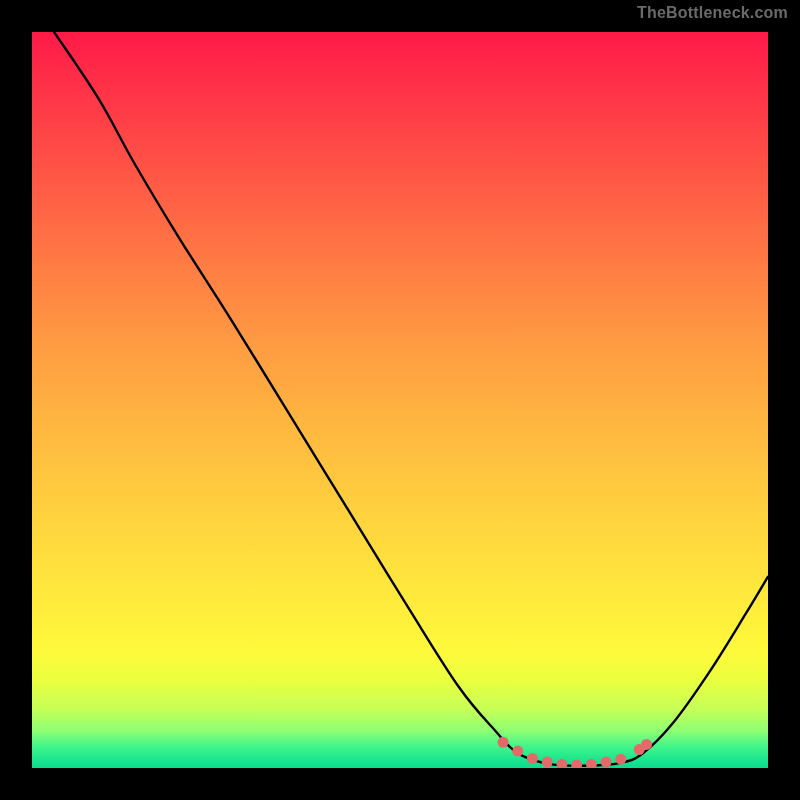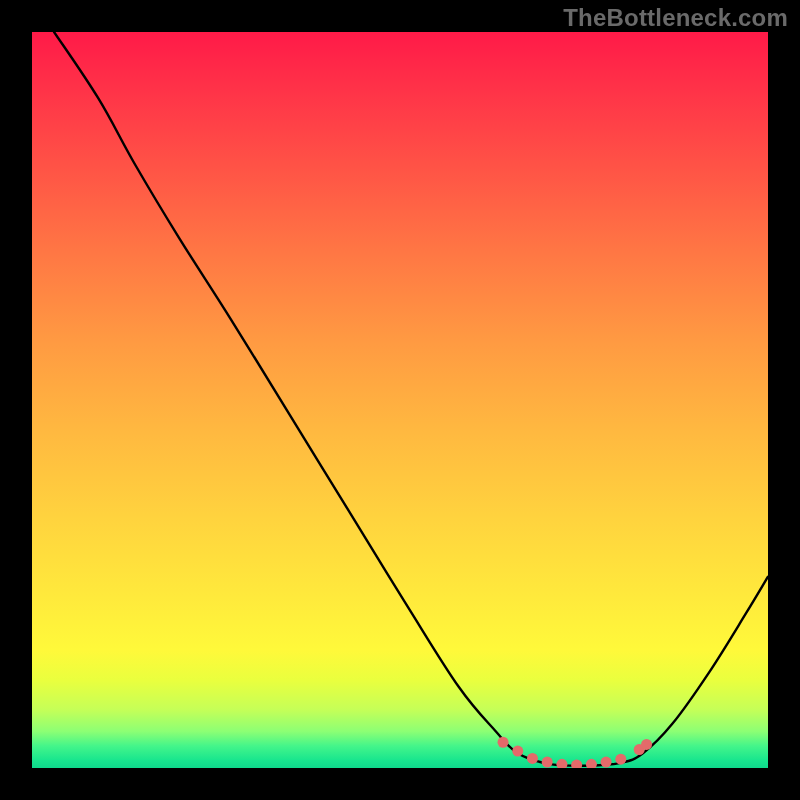--- a/index.html
+++ b/index.html
@@ -3,21 +3,21 @@
 <meta charset="utf-8">
 <style>
   * { margin: 0; padding: 0; box-sizing: border-box; }
   html, body { width: 800px; height: 800px; background: #000; overflow: hidden; }
   .stage { position: relative; width: 800px; height: 800px; background: #000; }
   .attribution {
     position: absolute;
     top: 4px;
     right: 12px;
     font-family: Arial, Helvetica, sans-serif;
-    font-size: 24px;
+    font-size: 16px;
     font-weight: 600;
     color: #6a6a6a;
     letter-spacing: 0.2px;
   }
   .plot {
     position: absolute;
     left: 32px;
     top: 32px;
     width: 736px;
     height: 736px;

